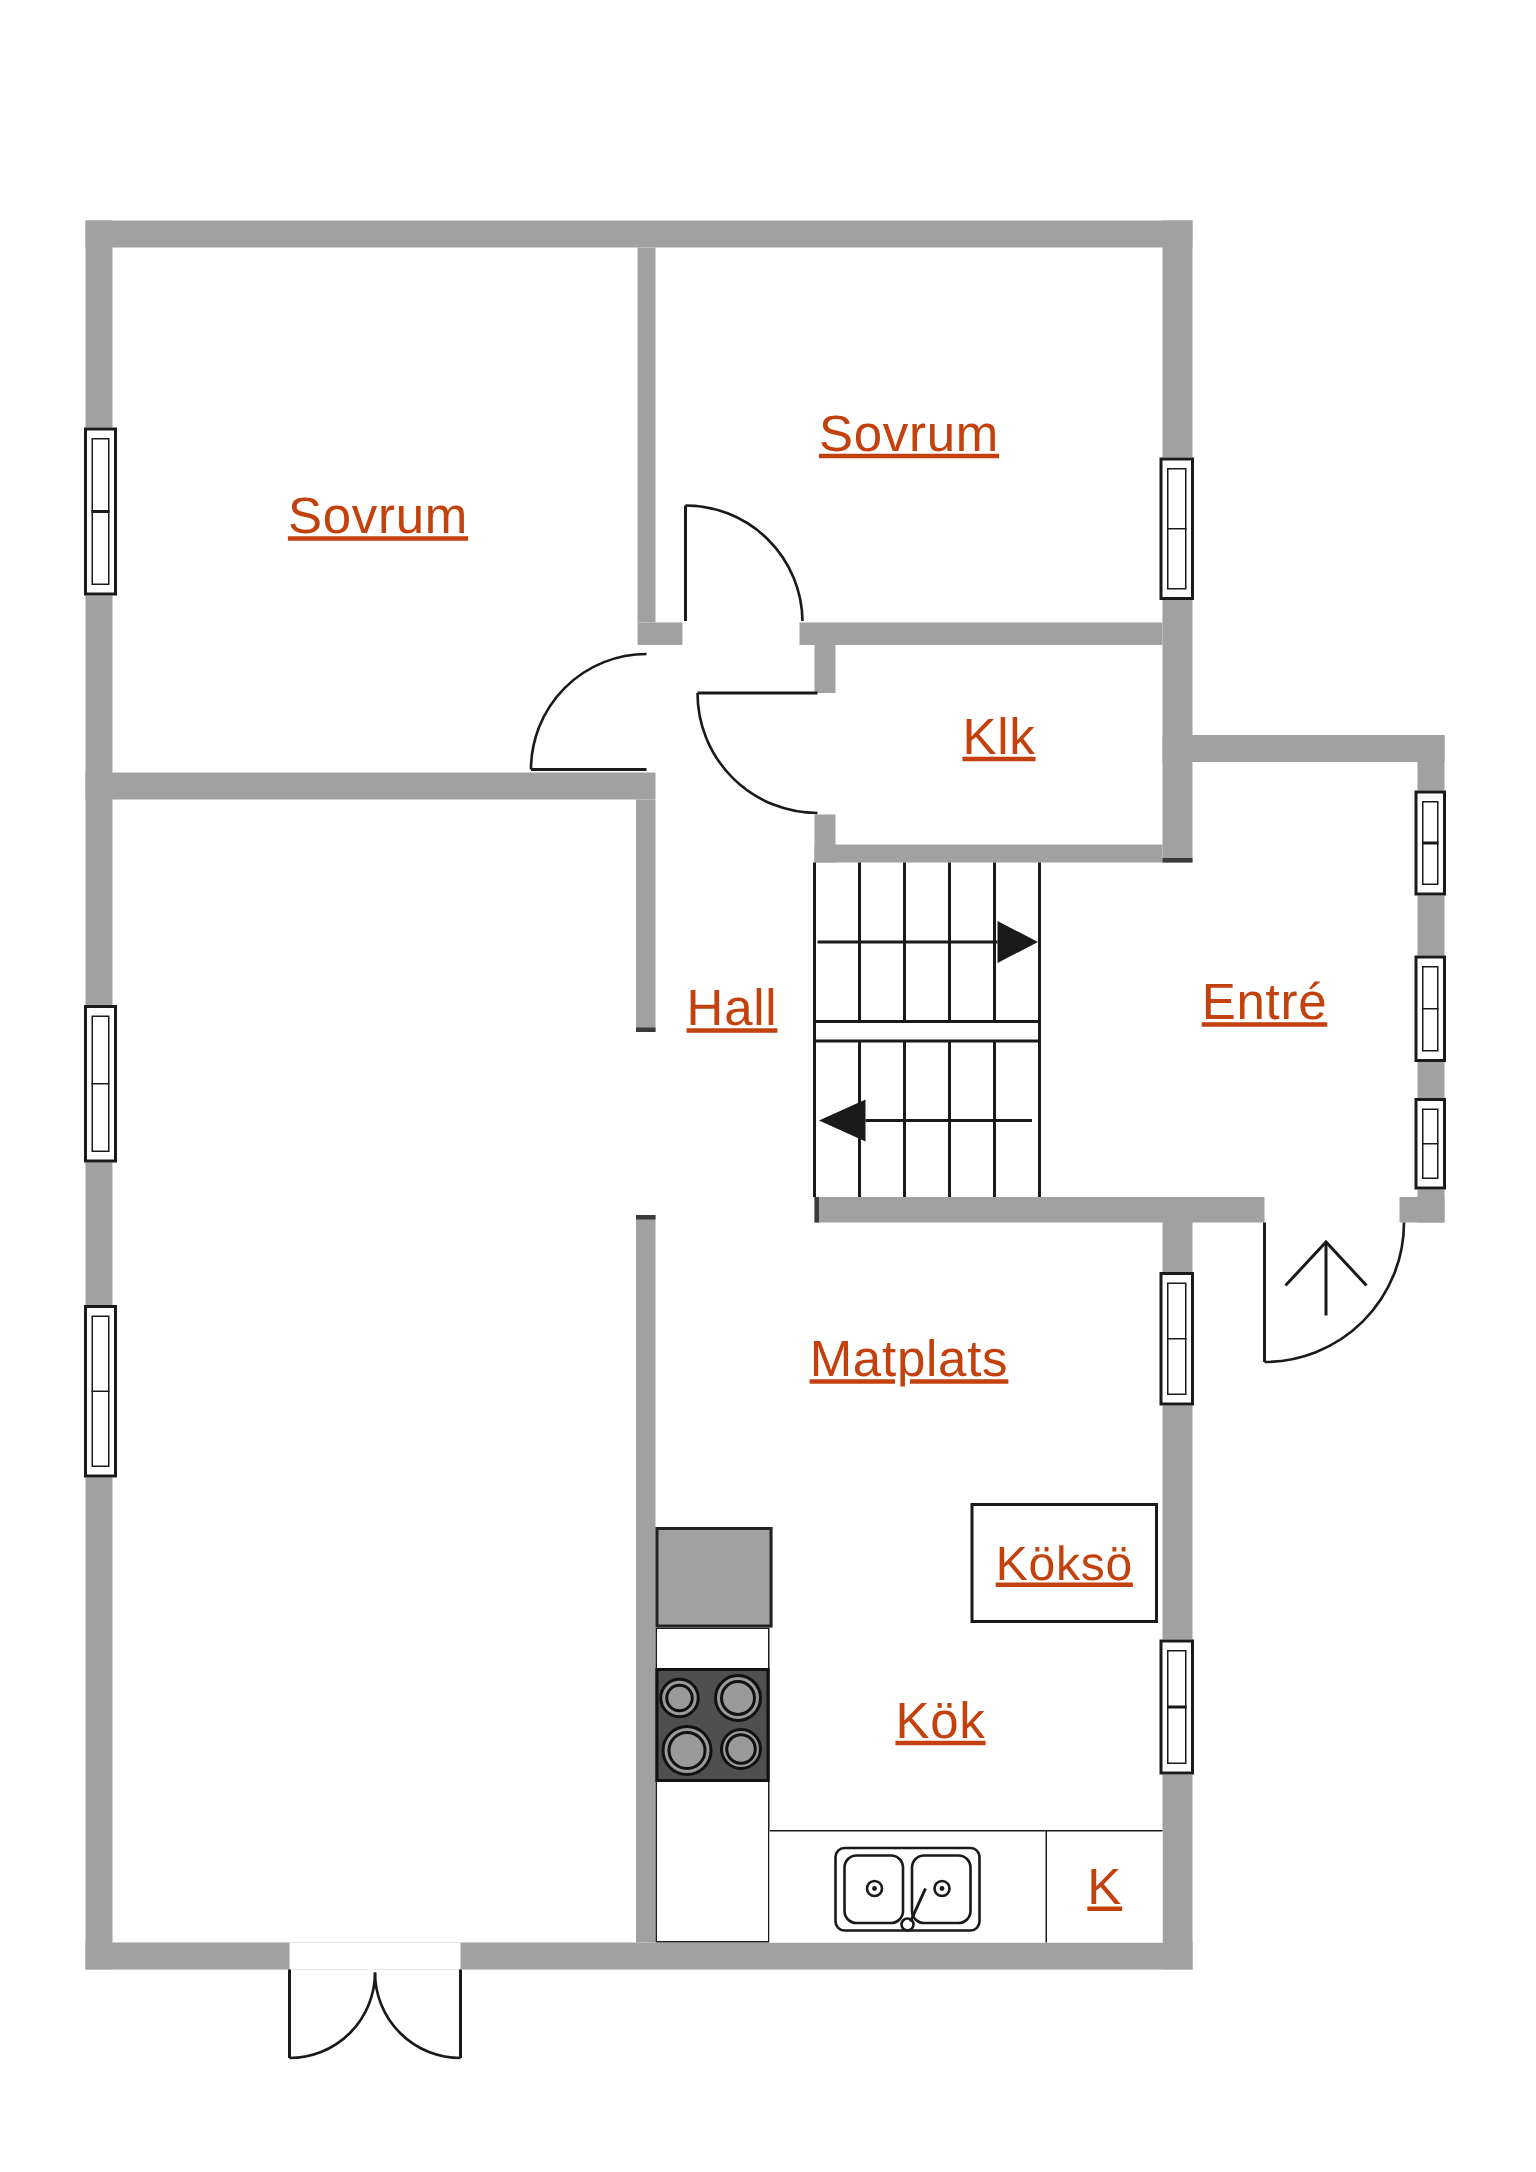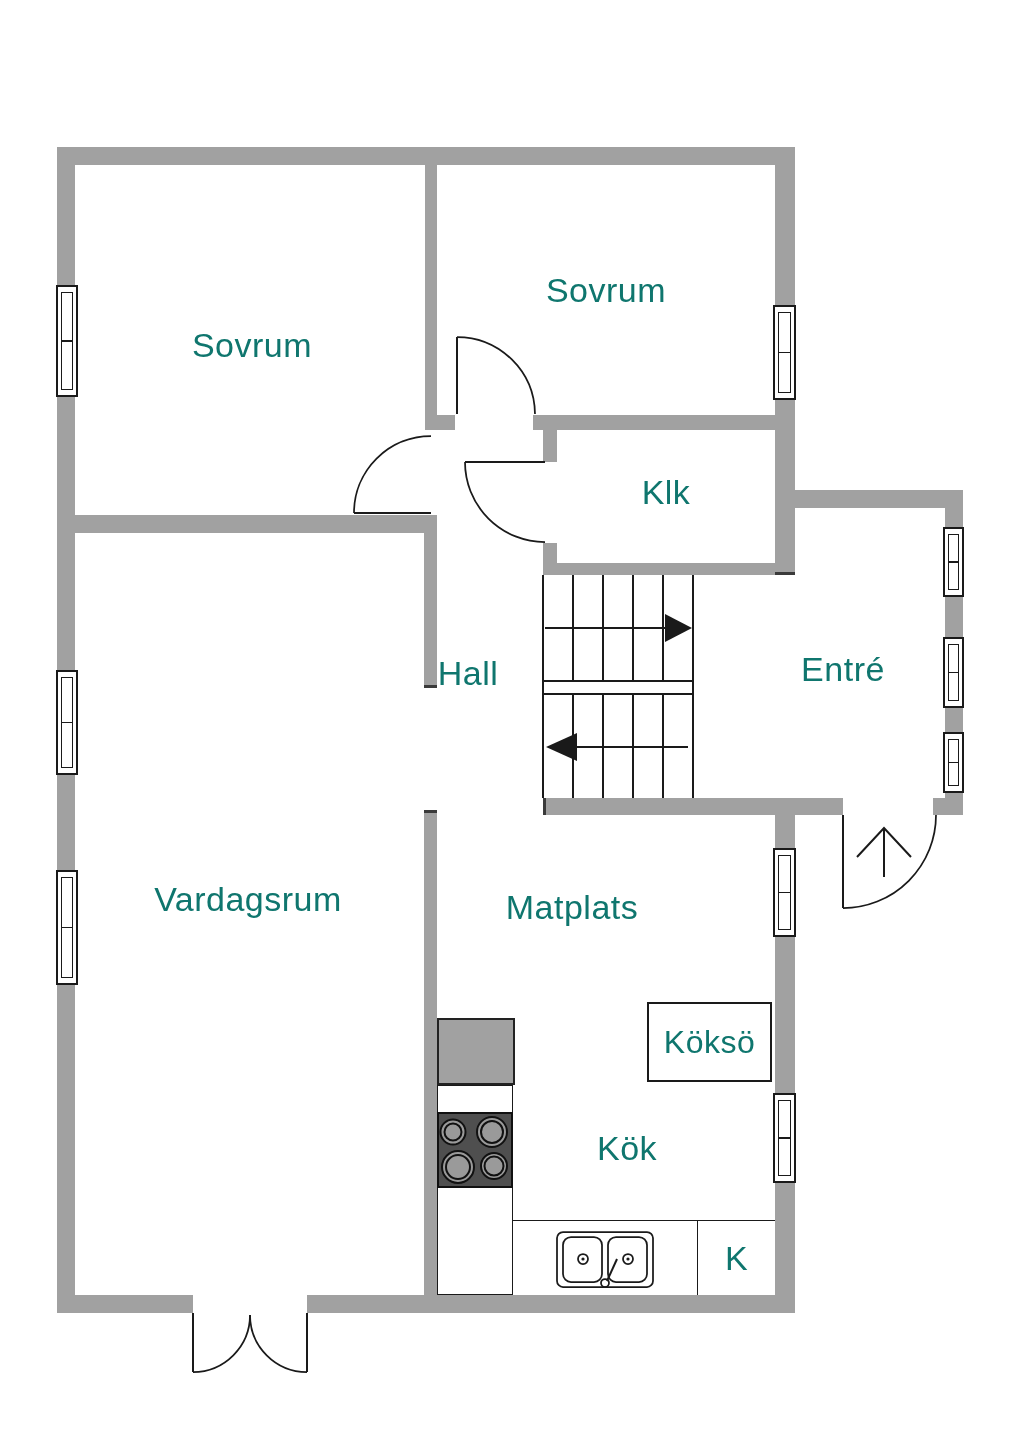--- a/index.html
+++ b/index.html
@@ -22,21 +22,21 @@
   .window .pane{position:absolute;left:3px;right:3px;top:5px;bottom:5px;border:1.5px solid var(--line);}
   .window .mid{position:absolute;left:3px;right:3px;top:50%;height:1.5px;margin-top:-0.75px;background:var(--line);}
   .chimney{position:absolute;background:var(--wall);border:2px solid #222;box-sizing:border-box;}
   .counter{position:absolute;background:var(--bg);border:1.5px solid var(--line);box-sizing:border-box;}
   .counter-bottom{position:absolute;background:var(--bg);border-top:1.5px solid var(--line);box-sizing:border-box;}
   .kbox{position:absolute;background:var(--bg);border-top:1.5px solid var(--line);border-left:1.5px solid var(--line);box-sizing:border-box;display:flex;align-items:center;justify-content:center;}
   .island{position:absolute;background:var(--bg);border:2px solid var(--line);box-sizing:border-box;display:flex;align-items:center;justify-content:center;}
   .stove{position:absolute;background:var(--stove);border:2px solid #111;box-sizing:border-box;}
   .label{
     position:absolute;transform:translate(-50%,-50%);
-    font-size:34px;color:#0f766e;letter-spacing:0.5px;white-space:nowrap;
+    font-size:34px;color:#c2410c;letter-spacing:0.5px;white-space:nowrap;text-decoration:underline;
   }
   .label.small{font-size:32px;}
   .title{
     position:absolute;transform:translate(-50%,-50%);
     font-size:42px;color:#111;letter-spacing:1px;white-space:nowrap;
   }
   svg.glyphs{position:absolute;left:0;top:0;}
   .ln{fill:none;stroke:var(--line);stroke-width:2;}
   .ln15{fill:none;stroke:var(--line);stroke-width:1.75;}
   .fillb{fill:var(--line);stroke:none;}
@@ -199,19 +199,18 @@
       <circle class="burner-outer" cx="458" cy="1167" r="16"></circle>
       <circle class="burner-inner" cx="458" cy="1167" r="12"></circle>
       <circle class="burner-outer" cx="494" cy="1166" r="13"></circle>
       <circle class="burner-inner" cx="494" cy="1166" r="9.5"></circle>
     </g>
   </svg>
 
   <div class="label" style="left:252px;top:345px;">Sovrum</div>
   <div class="label" style="left:606px;top:290px;">Sovrum</div>
   <div class="label" style="left:666px;top:492px;">Klk</div>
-  <div class="label" style="left:468px;top:673px;">Hall</div>
+  <div class="label" style="left:488px;top:673px;">Hall</div>
   <div class="label" style="left:823px;top:669px;margin-left:20px;">Entré</div>
-  <div class="label" style="left:248px;top:899px;">Vardagsrum</div>
-  <div class="label" style="left:572px;top:907px;">Matplats</div>
+  <div class="label" style="left:606px;top:907px;">Matplats</div>
   <div class="label" style="left:627px;top:1148px;text-align:right;">Kök</div>
 
 </div>
 
 </body></html>

